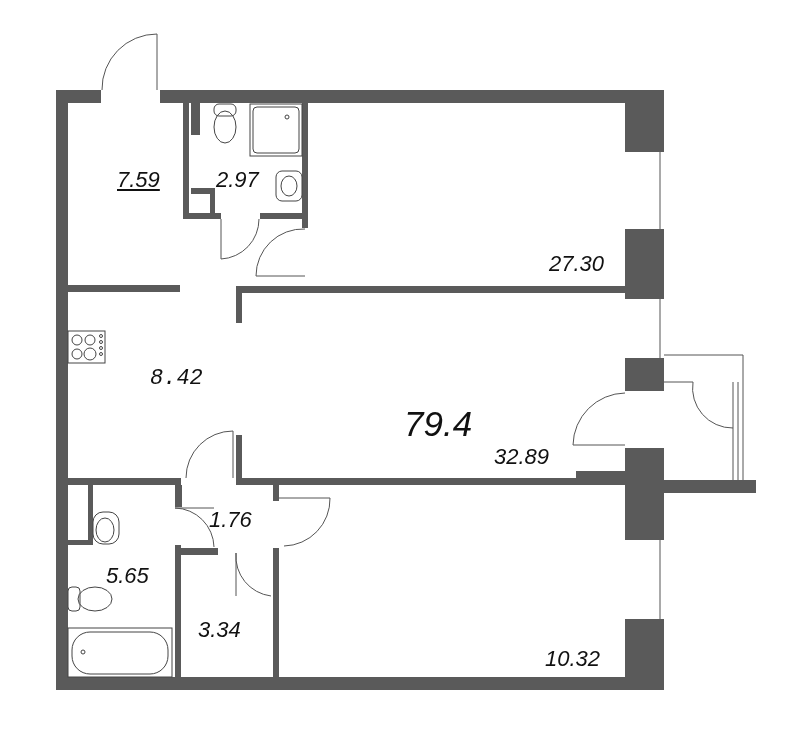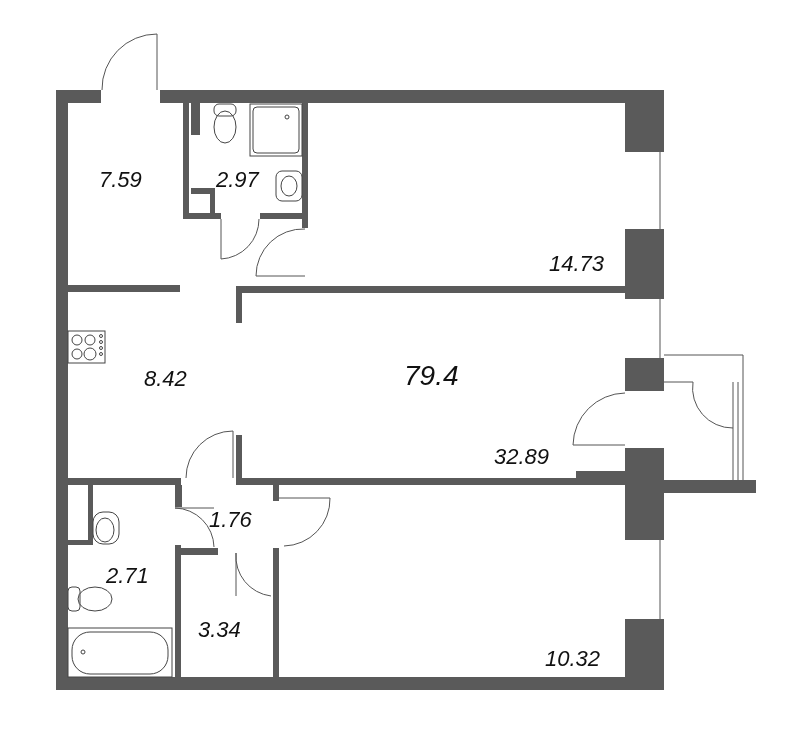--- a/index.html
+++ b/index.html
@@ -1,19 +1,19 @@
 <!DOCTYPE html>
 <html><head>
 <meta charset="utf-8">
 <style>
   html, body { margin:0; padding:0; background:#ffffff; }
   body { width:800px; height:739px; position:relative; overflow:hidden; font-family:"Liberation Sans", sans-serif; }
   svg.plan { position:absolute; left:0; top:0; }
   .label { position:absolute; font-style:italic; color:#111; font-size:22px; white-space:nowrap; }
-  .total { position:absolute; font-style:italic; color:#111; font-size:28px; white-space:nowrap; }
+  .total { position:absolute; font-style:italic; color:#111; font-size:35px; white-space:nowrap;margin-top:44px; }
 </style>
 </head>
 <body>
 
 <svg class="plan" width="800" height="739" viewBox="0 0 800 739">
   <g fill="#5a5a5a">
 
     <rect x="56" y="90" width="45" height="13"></rect>
     <rect x="160" y="90" width="468" height="13"></rect>
     <rect x="56" y="90" width="12" height="600"></rect>
@@ -132,22 +132,22 @@
       </g>
 
     <g>
         <rect x="68" y="628" width="104" height="49"></rect>
         <rect x="72" y="632" width="96" height="42" rx="18"></rect>
         <circle cx="83" cy="652" r="2"></circle>
       </g>
   </g>
 </svg>
 
-<div class="label" style="left:99px;top:167px;">7.59</div>
+<div class="label" style="left:117px;top:167px;text-decoration:underline;">7.59</div>
 <div class="label" style="left:216px;top:167px;">2.97</div>
-<div class="label" style="left:549px;top:251px;">14.73</div>
-<div class="label" style="left:144px;top:366px;">8.42</div>
+<div class="label" style="left:549px;top:251px;">27.30</div>
+<div class="label" style="left:150px;top:366px;font-family:Liberation Mono, monospace;">8.42</div>
 <div class="total" style="left:404px;top:360px;">79.4</div>
 <div class="label" style="left:494px;top:444px;">32.89</div>
 <div class="label" style="left:209px;top:507px;text-align:right;">1.76</div>
-<div class="label" style="left:106px;top:563px;">2.71</div>
+<div class="label" style="left:106px;top:563px;">5.65</div>
 <div class="label" style="left:198px;top:617px;">3.34</div>
 <div class="label" style="left:545px;top:646px;">10.32</div>
 
 </body></html>

